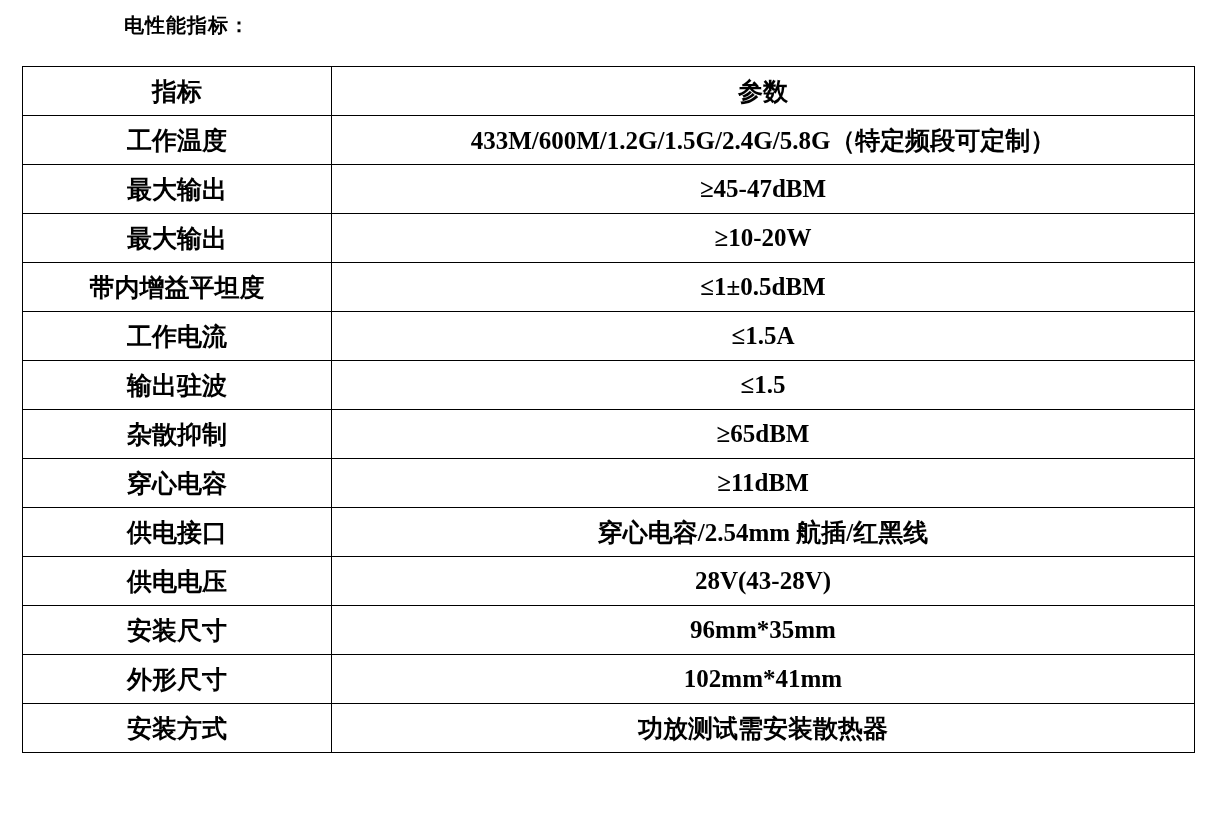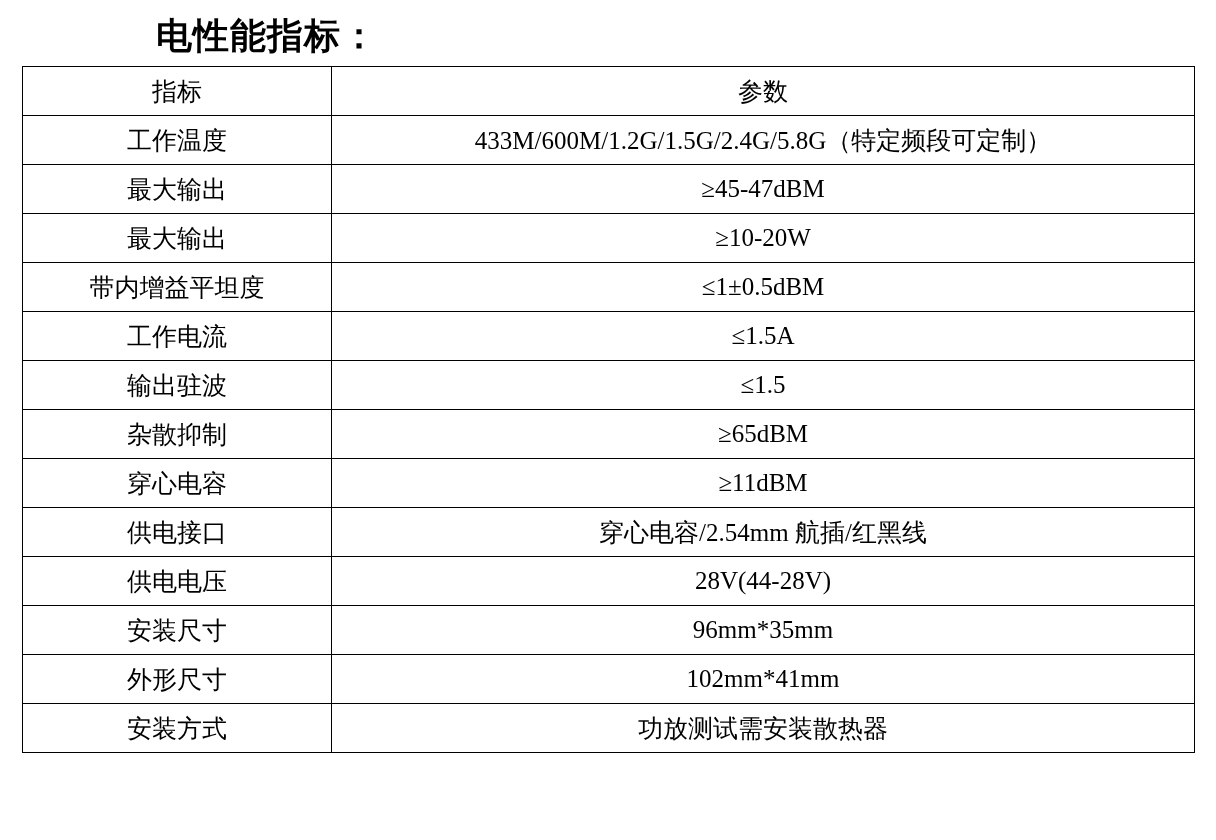--- a/index.html
+++ b/index.html
@@ -15,23 +15,23 @@
     overflow: hidden;
   }
   .page {
     position: relative;
     width: 1216px;
     height: 840px;
     box-sizing: border-box;
   }
   .doc-title {
     position: absolute;
-    left: 156px;
+    left: 124px;
     top: 12px;
-    font-size: 36px;
+    font-size: 20px;
     font-weight: bold;
     font-family: "DejaVu Sans", "Liberation Sans", sans-serif;
     letter-spacing: 1px;
     white-space: nowrap;
   }
   table.spec-table {
     position: absolute;
     left: 22px;
     top: 66px;
     width: 1172px;
@@ -39,20 +39,21 @@
     table-layout: fixed;
   }
   table.spec-table td {
     border: 1px solid #000000;
     padding: 0;
     text-align: center;
     vertical-align: middle;
     height: 48px;
     font-size: 25px;
     font-family: "Liberation Serif", serif;
+    font-weight: bold;
   }
   td.col-label {
     width: 308px;
   }
   td.col-value {
     width: 862px;
     margin-top: 21px;
   }
   .cell-cn {
     font-family: "DejaVu Sans", "Liberation Sans", sans-serif;
@@ -114,21 +115,21 @@
       <tr>
         <td class="col-label cell-cn">穿心电容</td>
         <td class="col-value cell-mixed">≥11dBM</td>
       </tr>
       <tr>
         <td class="col-label cell-cn">供电接口</td>
         <td class="col-value cell-mixed small-val">穿心电容/2.54mm 航插/红黑线</td>
       </tr>
       <tr>
         <td class="col-label cell-cn">供电电压</td>
-        <td class="col-value cell-sans">28V(44-28V)</td>
+        <td class="col-value cell-sans">28V(43-28V)</td>
       </tr>
       <tr>
         <td class="col-label cell-cn">安装尺寸</td>
         <td class="col-value cell-sans">96mm*35mm</td>
       </tr>
       <tr>
         <td class="col-label cell-cn">外形尺寸</td>
         <td class="col-value cell-sans">102mm*41mm</td>
       </tr>
       <tr>

